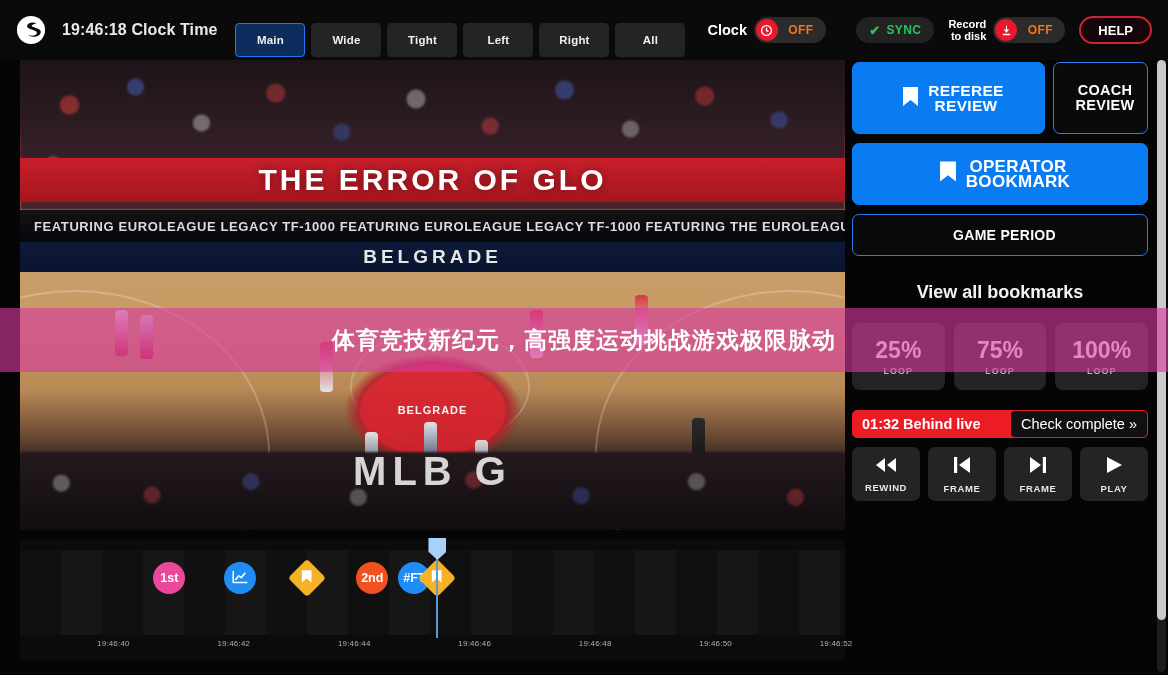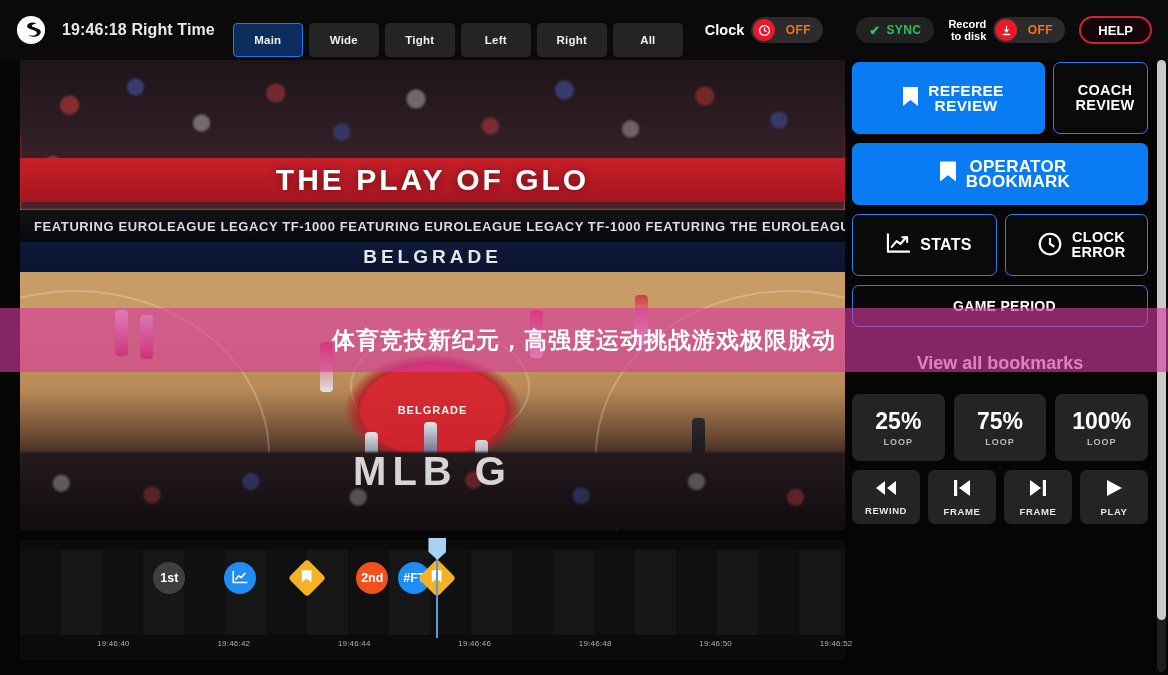--- a/index.html
+++ b/index.html
@@ -291,21 +291,21 @@
 
 <div id="app">
 
   <div id="topbar">
     <div id="logo">
       <svg viewBox="0 0 32 32" fill="none">
         <circle cx="16" cy="16" r="15" fill="#fff"></circle>
         <path d="M22 9c-4-2-9-1-10 2s3 4 6 5 5 2 4 4-5 3-9 1c3 3 9 3 12 0s1-6-3-7-6-2-5-3 3-2 5-2z" fill="#0a0a0a"></path>
       </svg>
     </div>
-    <div id="clock-local">19:46:18 Right Time</div>
+    <div id="clock-local">19:46:18 Clock Time</div>
 
     <div class="cam-tabs">
       <div class="cam-tab active">
           <span>Main</span>
         </div>
       <div class="cam-tab">
           <span>Wide</span>
         </div>
       <div class="cam-tab">
           <span>Tight</span>
@@ -356,21 +356,21 @@
       </div>
       <div id="help-btn">
         <span>HELP</span>
       </div>
     </div>
   </div>
 
   <div id="video-wrap">
     <div id="court"></div>
     <div id="crowd"></div>
-    <div id="led-band">THE PLAY OF GLO</div>
+    <div id="led-band">THE ERROR OF GLO</div>
     <div id="led-band2">FEATURING EUROLEAGUE LEGACY TF-1000   FEATURING EUROLEAGUE LEGACY TF-1000   FEATURING THE EUROLEAGUE</div>
     <div id="belgrade-band">BELGRADE</div>
     <div class="court-line" id="arc-left"></div>
     <div class="court-line" id="arc-right"></div>
     <div class="court-line" id="center-circle"></div>
     <div id="center-logo">BELGRADE</div>
 
     <div class="player" style="left:95px;top:250px;height:46px;background:linear-gradient(180deg,#e8e8e8,#c23038);"></div>
     <div class="player" style="left:120px;top:255px;height:44px;background:linear-gradient(180deg,#d8d8d8,#bb2b33);"></div>
     <div class="player" style="left:300px;top:282px;height:50px;background:linear-gradient(180deg,#cf3a3f,#e2e2e2);"></div>
@@ -414,44 +414,20 @@
               <path d="M1 1h15v19l-7.5-6L1 20z"></path>
             </svg>
         </span>
         <span class="lbl2">
           <div>OPERATOR</div>
           <div>BOOKMARK</div>
         </span>
       </div>
     </div>
 
-    <div class="row">
-      <div class="btn btn-outline" id="stats-btn">
-        <span>
-          <svg width="25" height="22" viewBox="0 0 26 22" fill="none" stroke="#fff" stroke-width="2.2" stroke-linecap="round" stroke-linejoin="round">
-            <path d="M2 2v18h22"></path>
-              <path d="M6 15l5-6 4 3 6-7"></path>
-              <path d="M17 5h5v5"></path>
-          </svg>
-        </span>
-        <span>STATS</span>
-      </div>
-      <div class="btn btn-outline" id="clock-error-btn">
-        <span>
-          <svg width="26" height="26" viewBox="0 0 24 24" fill="none" stroke="#fff" stroke-width="2">
-            <circle cx="12" cy="12" r="9.5"></circle>
-              <path d="M12 6.5V12l4 2.5"></path>
-          </svg>
-        </span>
-        <span class="lbl2">
-          <div>CLOCK</div>
-          <div>ERROR</div>
-        </span>
-      </div>
-    </div>
 
     <div class="row">
       <div class="btn btn-outline" id="game-period-btn">
         <span>GAME PERIOD</span>
       </div>
     </div>
 
     <div id="view-all">View all bookmarks</div>
 
     <div id="loop-row">
@@ -462,20 +438,24 @@
       <div class="loop-card">
         <div class="loop-pct">75%</div>
         <div class="loop-sub">LOOP</div>
       </div>
       <div class="loop-card">
         <div class="loop-pct">100%</div>
         <div class="loop-sub">LOOP</div>
       </div>
     </div>
 
+    <div id="behind-bar">
+      <span id="behind-live">01:32 Behind live</span>
+      <span id="check-complete">Check complete »</span>
+    </div>
 
     <div id="transport-row">
       <div class="tbtn">
         <span>
           <svg width="24" height="18" viewBox="0 0 24 18" fill="#fff">
               <path d="M11 2v14L2 9zM22 2v14l-9-7z"></path>
             </svg>
         </span>
         <span class="tlabel">REWIND</span>
       </div>
@@ -505,21 +485,21 @@
         </span>
         <span class="tlabel">PLAY</span>
       </div>
     </div>
   </div>
 
   <div id="timeline">
     <div class="tl-band"></div>
 
     <div class="tl-marker" style="left:18.1%;">
-      <div class="m-circle" style="background:#404040;">
+      <div class="m-circle" style="background:#ec4899;">
           <span>1st</span>
         </div>
     </div>
     <div class="tl-marker" style="left:26.7%;">
       <div class="m-circle" style="background:#1f8df5;">
         <span>
           <svg width="16" height="14" viewBox="0 0 26 22" fill="none" stroke="#fff" stroke-width="2.6" stroke-linecap="round" stroke-linejoin="round">
             <path d="M2 2v18h22"></path>
               <path d="M6 15l5-6 4 3 6-7"></path>
           </svg>

